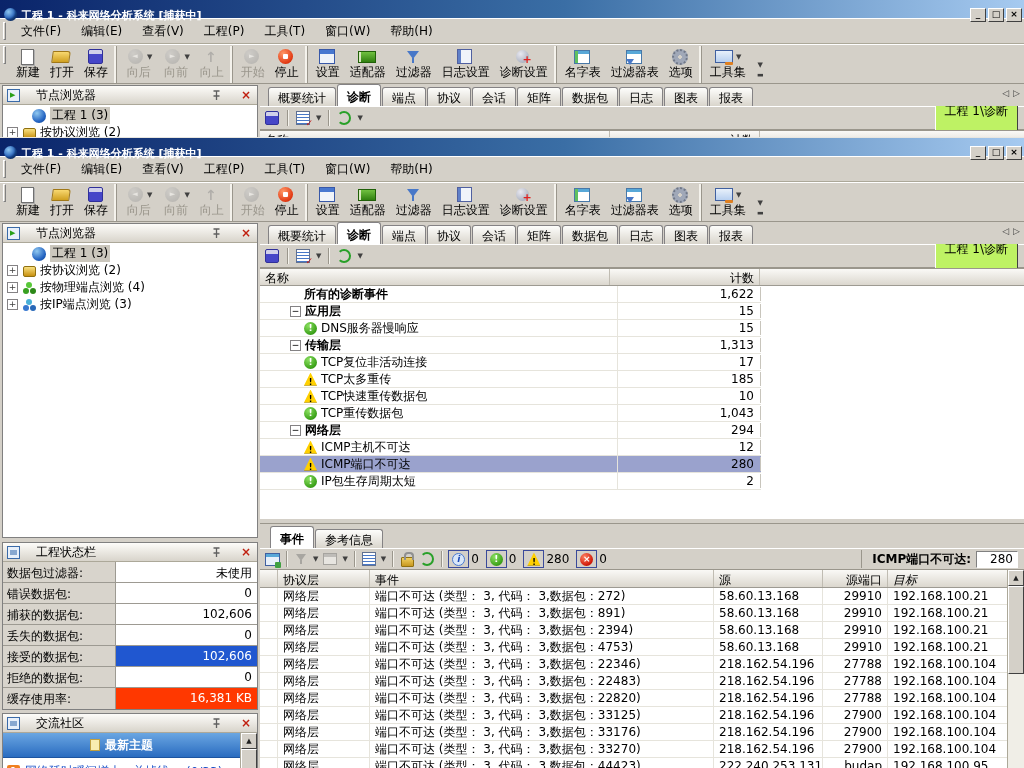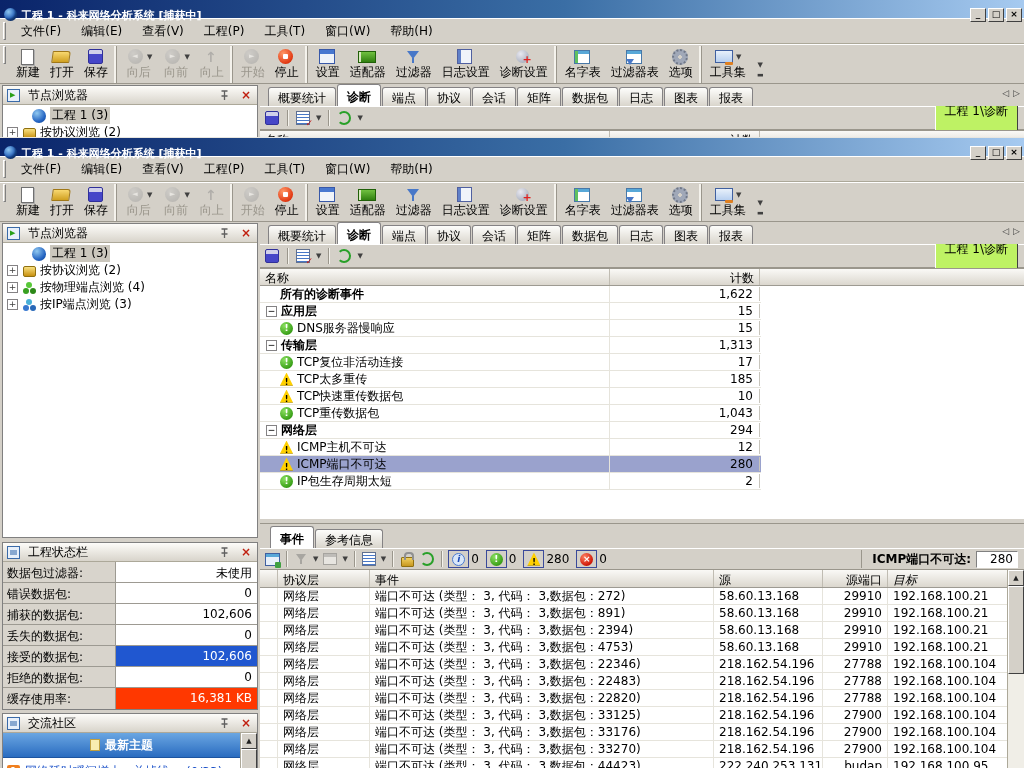--- a/index.html
+++ b/index.html
@@ -62,21 +62,21 @@
   .ic-toolset::before { content:""; width:16px; height:11px; border:1px solid #4060a0; background:linear-gradient(#e8f0fa,#b8d0f0); }
   .ic-toolset::after { content:""; position:absolute; right:1px; bottom:0; width:8px; height:3px; background:#e08020; border-radius:1px; }
 
   
   .content { display:flex; height:547px; }
   .leftcol { width:260px; flex:none; display:flex; flex-direction:column; padding:1px 2px 0 2px; }
   .rightcol { flex:1; display:flex; flex-direction:column; min-width:0; }
 
   .panel { border:1px solid #808080; background:#fff; display:flex; flex-direction:column; overflow:hidden; flex:none; }
   .panel-h { height:19px; flex:none; background:linear-gradient(#fdfcf9,#d8d4cb); display:flex; align-items:center;
-    gap:8px; padding:0 4px; border-bottom:1px solid #aca899; }
+    gap:16px; padding:0 4px; border-bottom:1px solid #aca899; }
   .panel-h .ttl { flex:1; white-space:nowrap; overflow:hidden; }
   .hico { width:13px; height:13px; flex:none; border:1px solid #3a6aa8; background:#e8f0fa; position:relative; }
   .hico::after { content:"▶"; position:absolute; left:2px; top:1px; font-size:7px; color:#28a018; }
   .hico.plain::after { content:""; left:2px; top:3px; width:7px; height:5px; background:#88a8d0; }
   .pinbtn,.xbtn { width:14px; height:14px; flex:none; display:flex; align-items:center; justify-content:center; }
   .xbtn { color:#c02010; font-weight:bold; font-size:12px; line-height:12px; }
 
   
   .tree { height:294px; background:#fff; padding-top:2px; overflow:hidden; }
   .titem { display:flex; align-items:center; height:17px; padding-left:4px; gap:4px; white-space:nowrap; }
@@ -137,21 +137,21 @@
   .crumb { margin-left:auto; border:1px solid; border-color:#fff #404040 #404040 #fff; background:#bef264;
     padding:2px 9px 15px; font-weight:normal; white-space:nowrap; }
 
   
   .dtable { height:250px; flex:none; background:#fff; overflow:hidden; border-top:1px solid #9a968c; }
   .dhead { display:flex; height:17px; background:linear-gradient(#faf9f6,#dbd7ce); border-bottom:1px solid #9d9a92; }
   .dh { padding:1px 5px 0; border-right:1px solid #c0bcb2; white-space:nowrap; }
   .dh.name { width:350px; }
   .dh.count { width:150px; text-align:right; }
   .dh.fill { flex:1; border-right:none; }
-  .drow { display:flex; align-items:center; width:501px; height:17px; border-bottom:1px solid #e6e4dc; }
+  .drow { display:flex; align-items:center; width:501px; height:17px; border-bottom:1px solid #e6e4dc;padding-left:24px; }
   .dc-name { width:350px; height:100%; display:flex; align-items:center; gap:4px; padding-left:4px; border-right:1px solid #e6e4dc; white-space:nowrap; overflow:hidden; }
   .dc-count { width:150px; text-align:right; padding-right:6px; border-right:1px solid #c8c5bc; white-space:nowrap; }
   .drow.total .dc-name { font-weight:bold; padding-left:20px; }
   .drow.group .dc-name { font-weight:bold; }
   .drow.child .dc-name { padding-left:20px; }
   .drow.selected { background:#9aa2cd; }
   .dexp { width:11px; height:11px; flex:none; border:1px solid #848284; background:#fff; font-size:9px; line-height:8px; text-align:center; color:#404040; margin-left:2px; }
 
   
   .ri { width:13px; height:13px; flex:none; position:relative; display:none; }

